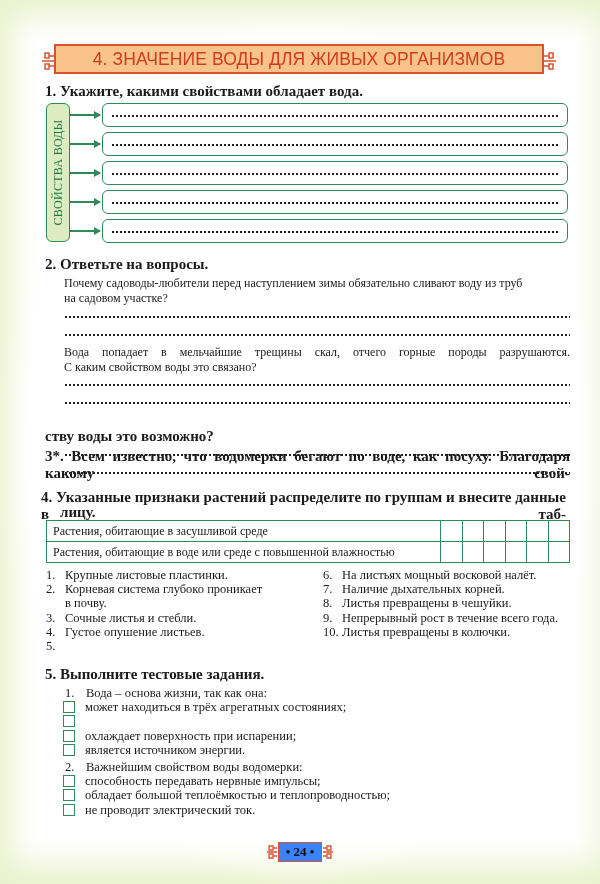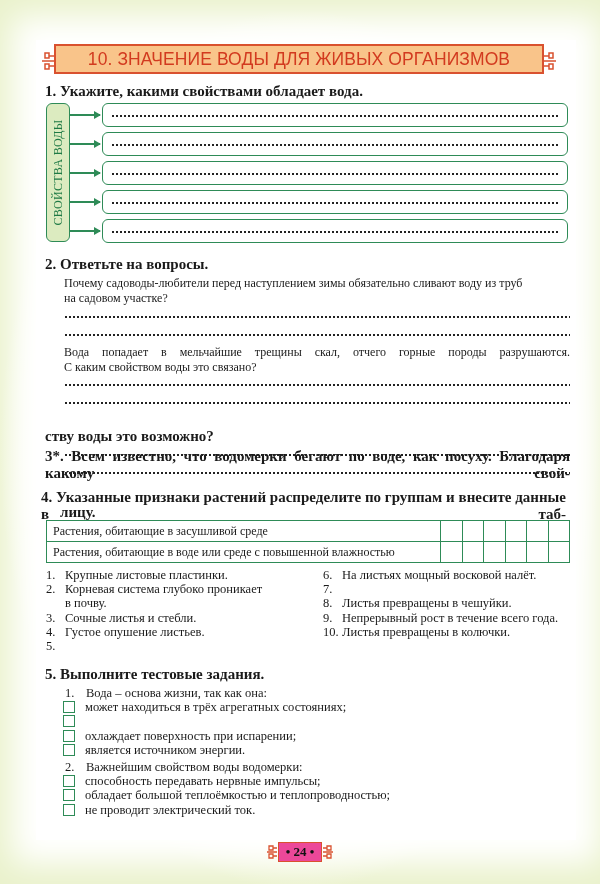--- a/index.html
+++ b/index.html
@@ -83,39 +83,39 @@
   .test-q { display: flex; padding-left: 2px; }
   .test-q .num { width: 21px; }
   .opt { display: flex; align-items: center; height: 14.2px; }
   .checkbox {
     width: 12px; height: 12px; border: 1.3px solid #2e8b57; background: #fff;
     margin-right: 10px; flex-shrink: 0;
   }
 
   .footer {
     position: absolute; left: 278px; top: 842px; width: 44px; height: 20px;
-    background: #ec4899; border: 1.5px solid #d9512f;
+    background: #3b82f6; border: 1.5px solid #d9512f;
     display: flex; align-items: center; justify-content: center;
   }
   .page-num { font-weight: bold; font-size: 13px; color: #111; }
   .f-orn { position: absolute; width: 10px; height: 14px; top: 2px; }
   .f-orn.left { left: -12px; }
   .f-orn.right { right: -12px; }
 </style>
 </head>
 <body>
 
 <div class="page-bg"></div>
 <div class="inner"></div>
 
 <div class="header">
   <svg class="ornament left" viewBox="0 0 12 18">
     <path d="M12 4 H7 V1 H3 V6 H7 V4 M0 9 H12 M12 14 H7 V12 H3 V17 H7 V14" fill="none" stroke="#d9512f" stroke-width="1.5"></path>
   </svg>
-  <span class="header-title">10. ЗНАЧЕНИЕ ВОДЫ ДЛЯ ЖИВЫХ ОРГАНИЗМОВ</span>
+  <span class="header-title">4. ЗНАЧЕНИЕ ВОДЫ ДЛЯ ЖИВЫХ ОРГАНИЗМОВ</span>
   <svg class="ornament right" viewBox="0 0 12 18">
     <path d="M0 4 H5 V1 H9 V6 H5 V4 M0 9 H12 M0 14 H5 V12 H9 V17 H5 V14" fill="none" stroke="#d9512f" stroke-width="1.5"></path>
   </svg>
 </div>
 
 <div class="q-title" style="left:45px; top:83px;">1.  Укажите, какими свойствами обладает вода.</div>
 <div class="vbox">
   <span class="vbox-label">СВОЙСТВА ВОДЫ</span>
 </div>
 <div class="arrow" style="top:114px;"></div>
@@ -205,20 +205,21 @@
       <span class="num">5.</span>
     </div>
 </div>
 <div class="list" style="left:323px; top:568px;">
   <div class="list-item">
       <span class="num">6.</span>
       <span>На листьях мощный восковой налёт.</span>
     </div>
   <div class="list-item">
       <span class="num">7.</span>
+      <span>Наличие дыхательных корней.</span>
     </div>
   <div class="list-item">
       <span class="num">8.</span>
       <span>Листья превращены в чешуйки.</span>
     </div>
   <div class="list-item">
       <span class="num">9.</span>
       <span>Непрерывный рост в течение всего года.</span>
     </div>
   <div class="list-item">

